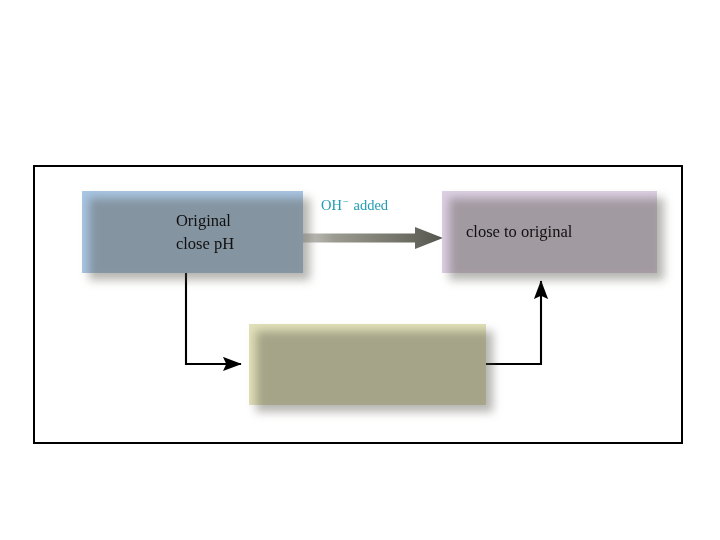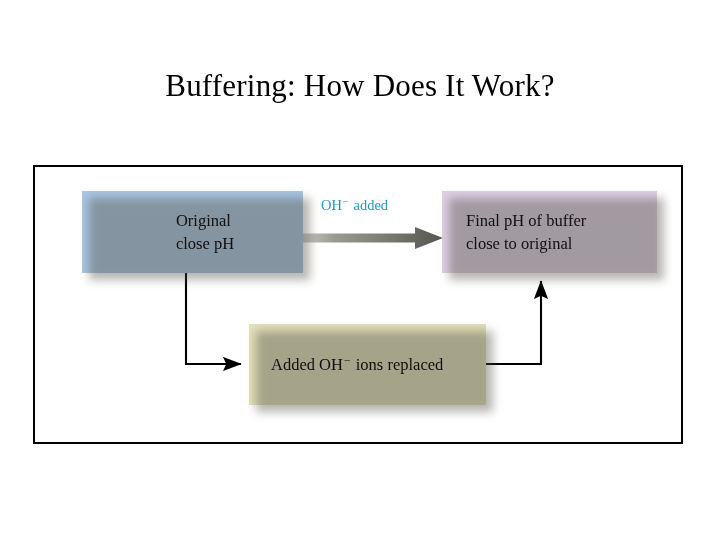--- a/index.html
+++ b/index.html
@@ -152,21 +152,20 @@
     width: 646px;
     height: 275px;
     z-index: 1;
   }
 </style>
 </head>
 <body>
 
 <div id="slide">
 
-  <h1 id="slide-title">Buffering: How Does It Work?</h1>
 
   <div id="figure-frame">
     <div id="figure-canvas">
 
       <svg id="connectors" viewBox="0 0 646 275">
         <defs>
           <marker id="tip" markerWidth="10" markerHeight="10" refX="8.6" refY="3.4" orient="auto" markerUnits="strokeWidth">
             <path d="M0,0 L9,3.4 L0,6.8 L1.6,3.4 Z" fill="#000000"></path>
           </marker>
         </defs>
@@ -195,25 +194,23 @@
       <div id="box-original" class="flow-box">
         <span class="shadow-layer"></span>
         <div class="inner-text">
           <div class="line">Original</div>
           <div class="line">close pH</div>
         </div>
       </div>
 
       <div id="box-final" class="flow-box">
         <span class="shadow-layer"></span>
-        <div class="line">Final pH of buffer</div>
         <div class="line">close to original</div>
       </div>
 
       <div id="box-replaced" class="flow-box">
         <span class="shadow-layer"></span>
-        <div class="line"><span>Added OH</span><sup class="ion">−</sup><span> ions replaced</span></div>
       </div>
 
     </div>
   </div>
 
 </div>
 
 </body></html>

